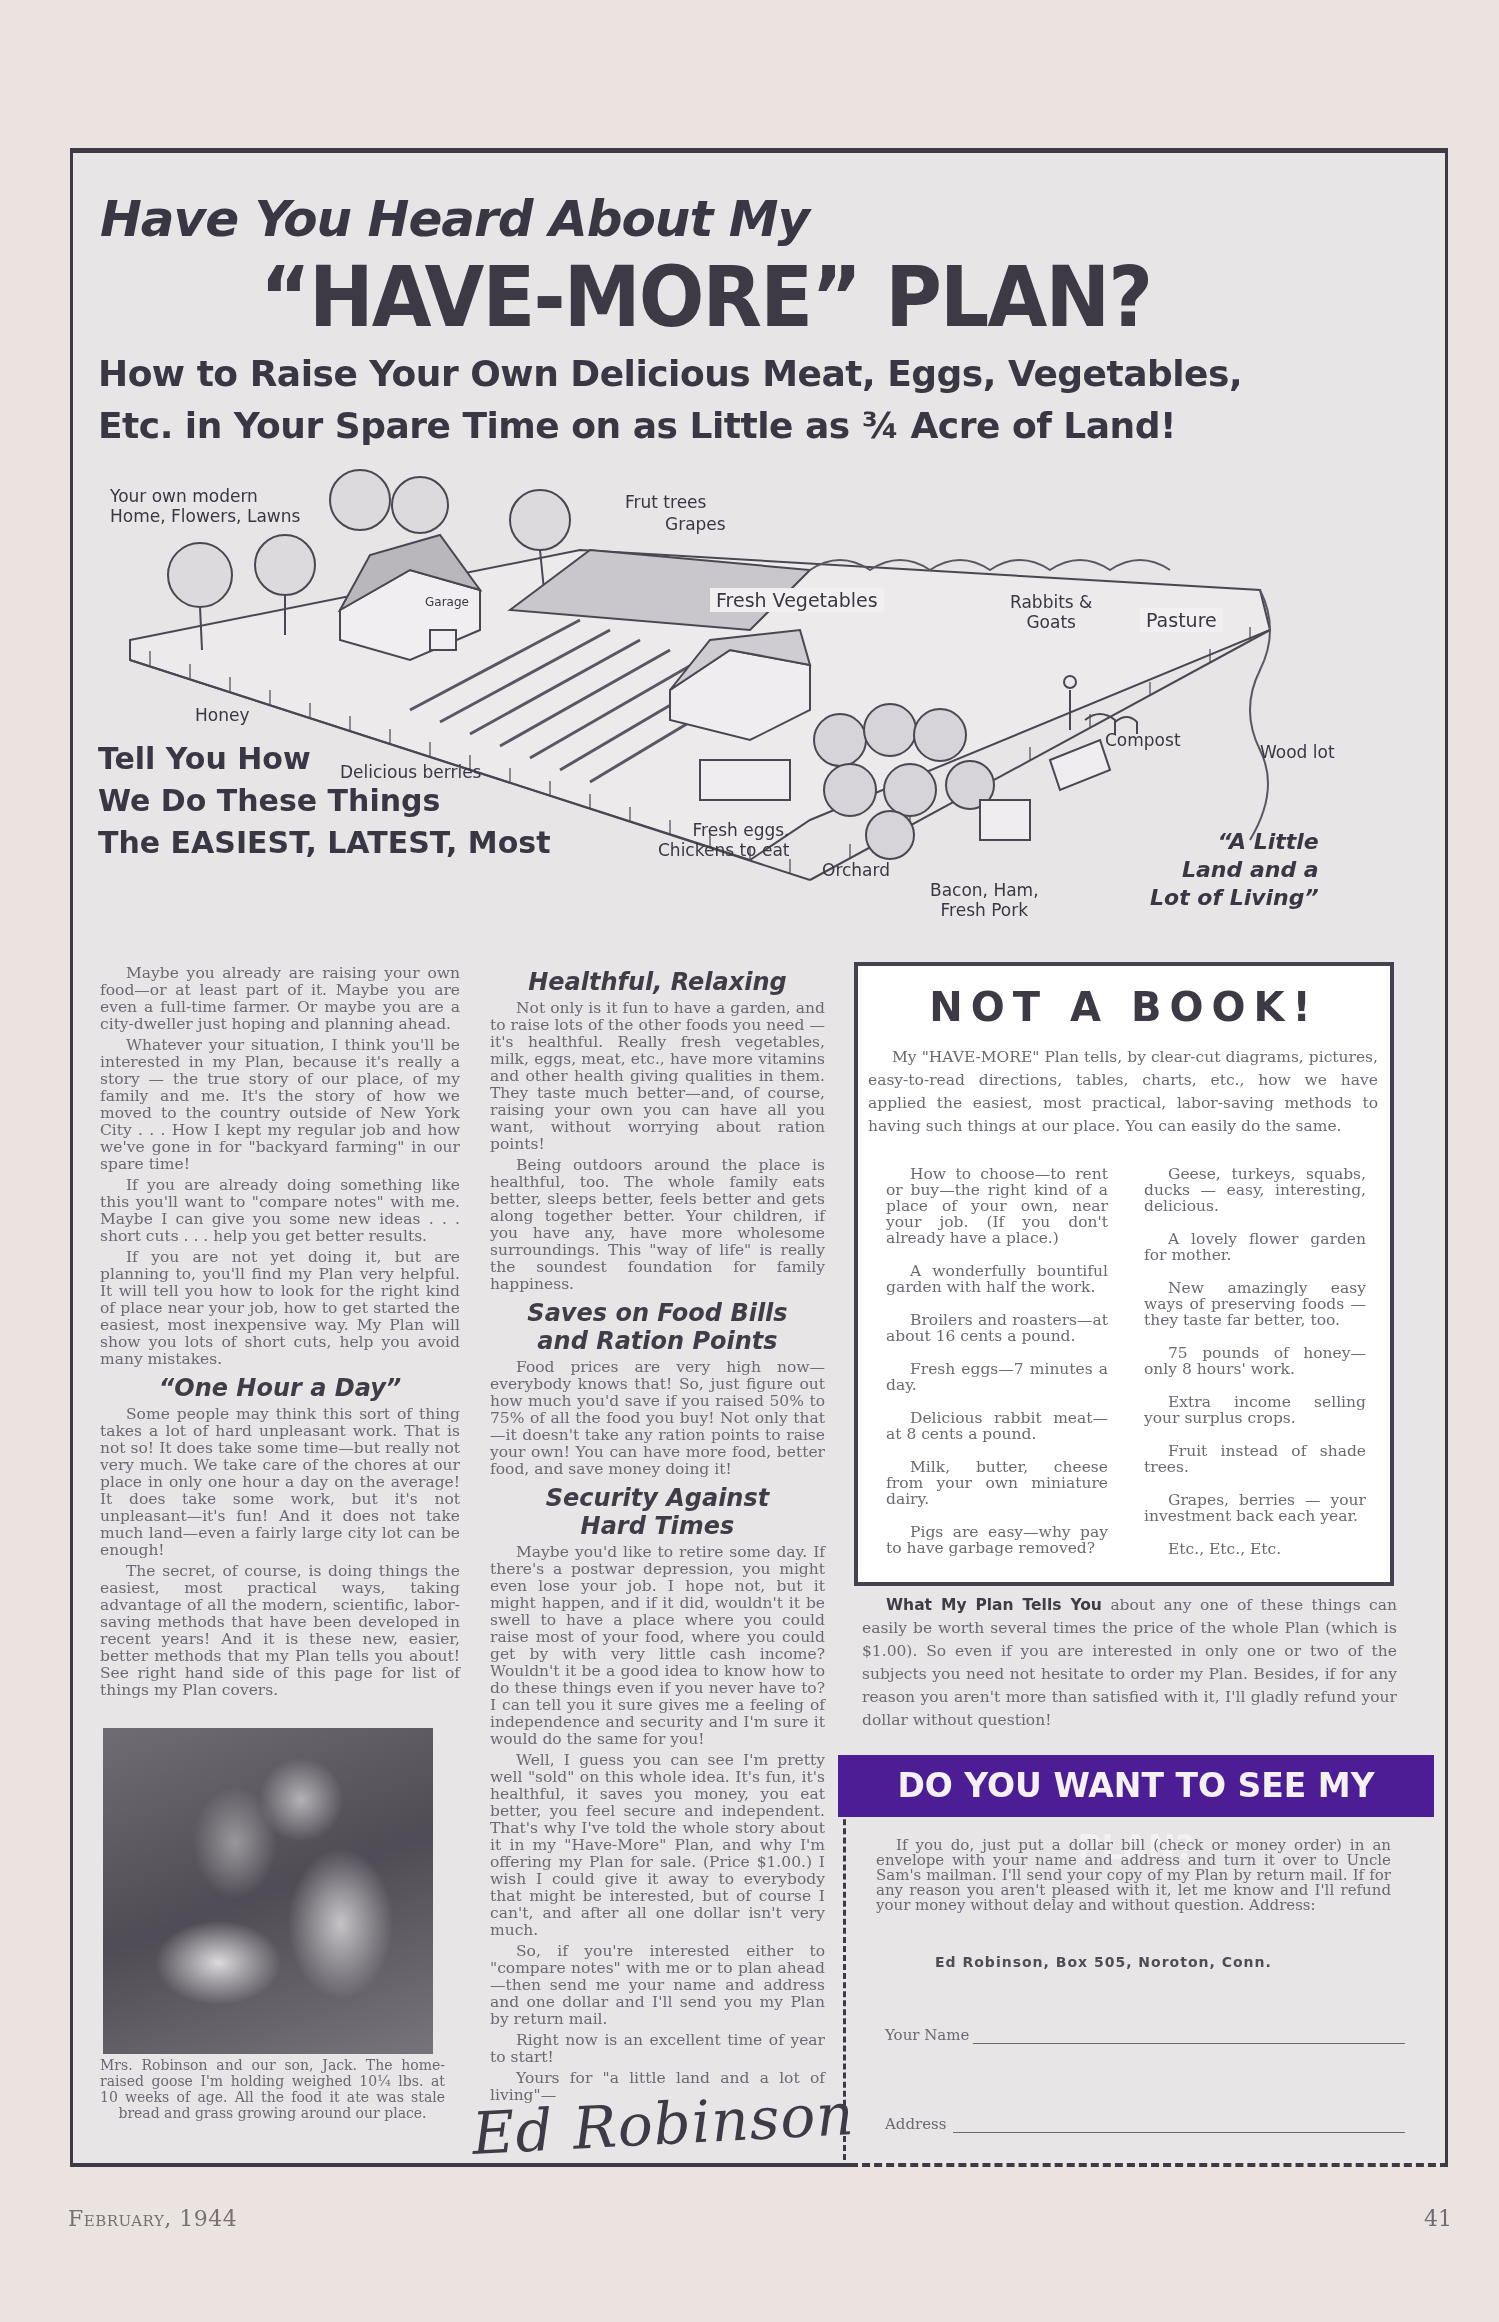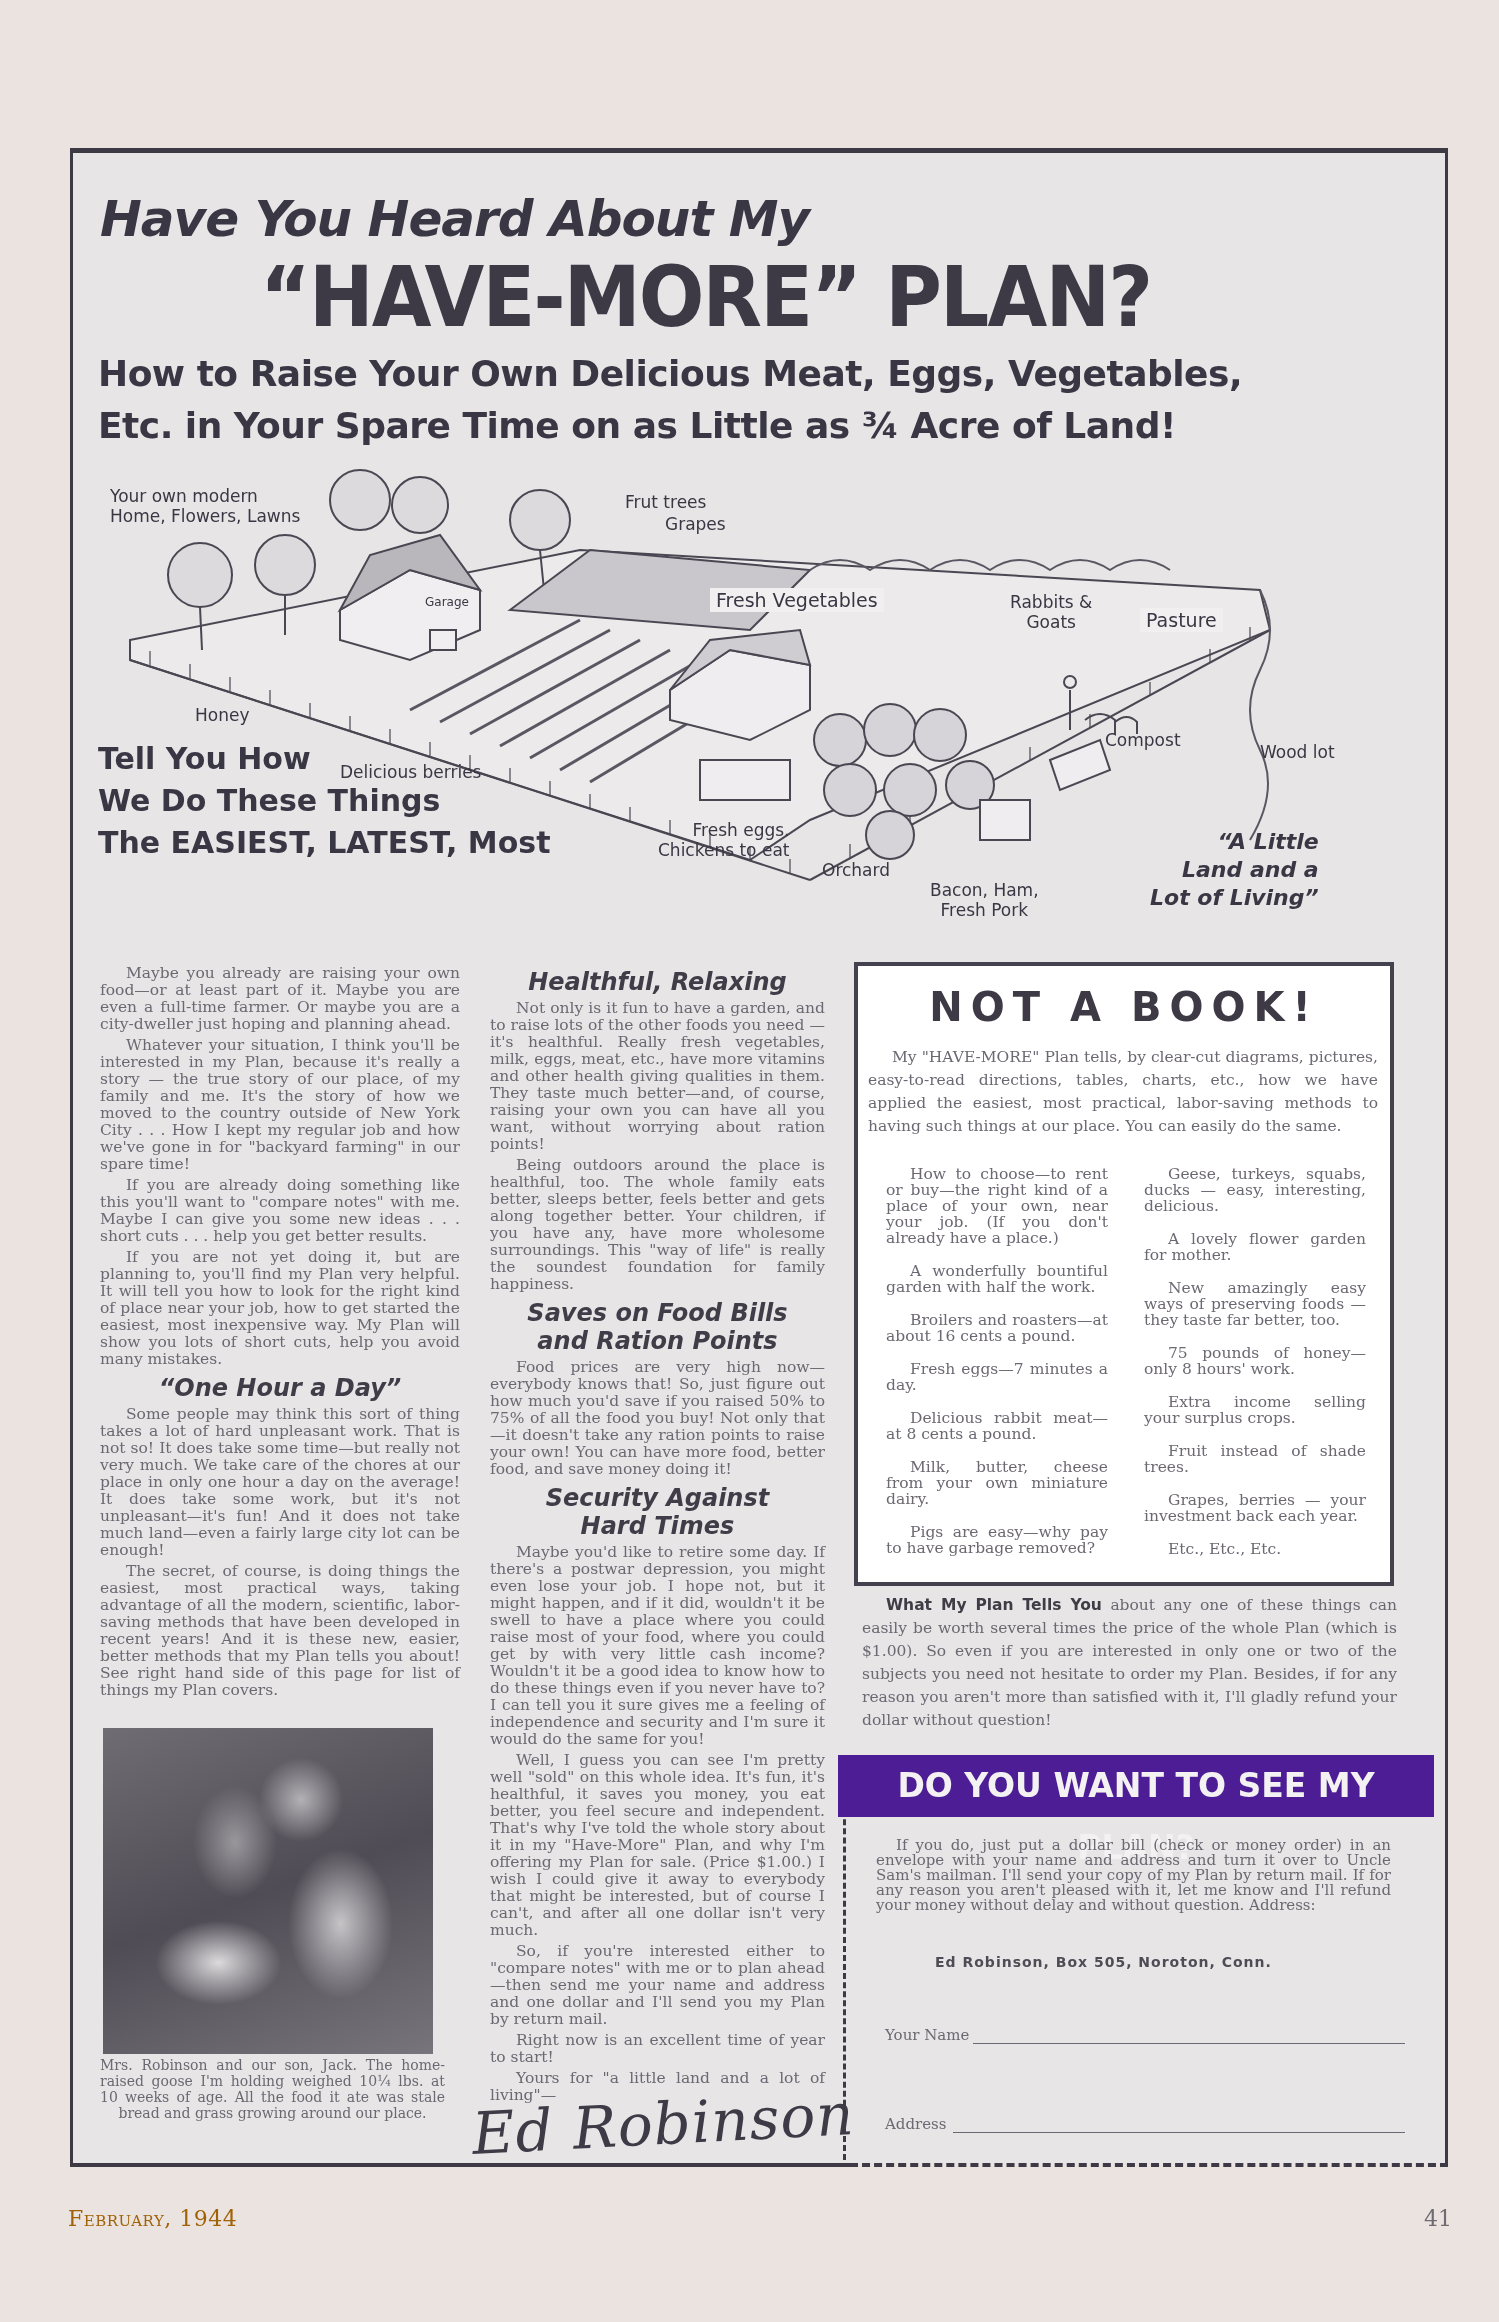--- a/index.html
+++ b/index.html
@@ -60,21 +60,21 @@
   .coupon { position:absolute; left:843px; top:1756px; width:587px; height:404px; border-left:3px dashed #3d3a46; box-sizing:border-box; }
   .banner { position:absolute; left:838px; top:1755px; width:596px; height:62px; background:#4c1d95; color:#f3f1f2; font-family:"DejaVu Sans",sans-serif; font-weight:bold; font-size:33px; line-height:62px; text-align:center; letter-spacing:0px; transform-origin:center; }
   .coupon-text { position:absolute; left:876px; top:1838px; width:515px; font-size:15px; line-height:15px; color:#6c6872; text-align:justify; }
   .coupon-text p { margin:0; text-indent:20px; }
   .address-line { position:absolute; left:935px; top:1954px; font-family:"DejaVu Sans",sans-serif; font-weight:bold; font-size:14px; color:#4f4c56; letter-spacing:1px; }
   .field { position:absolute; left:885px; width:520px; height:22px; }
   .field .flabel { font-size:15px; color:#6c6872; position:absolute; left:0; bottom:2px; }
   .field .fline { position:absolute; bottom:2px; right:0; border-bottom:1.5px solid #6c6872; }
   .field input { position:absolute; bottom:2px; right:0; height:18px; border:none; background:transparent; outline:none; font-size:14px; }
 
-  .footer-left { position:absolute; left:68px; top:2206px; font-family:"DejaVu Serif",serif; font-size:22px; color:#a16207; font-variant:small-caps; letter-spacing:0.5px; }
+  .footer-left { position:absolute; left:68px; top:2206px; font-family:"DejaVu Serif",serif; font-size:22px; color:#737373; font-variant:small-caps; letter-spacing:0.5px; }
   .footer-right { position:absolute; left:1424px; top:2206px; font-family:"DejaVu Serif",serif; font-size:22px; color:#6f6b72; }
 </style>
 </head>
 <body>
 
 <div class="ad"></div>
 <div class="ad-fill"></div>
 <div class="ad-bottom-solid"></div>
 <div class="ad-bottom-dash"></div>
 

